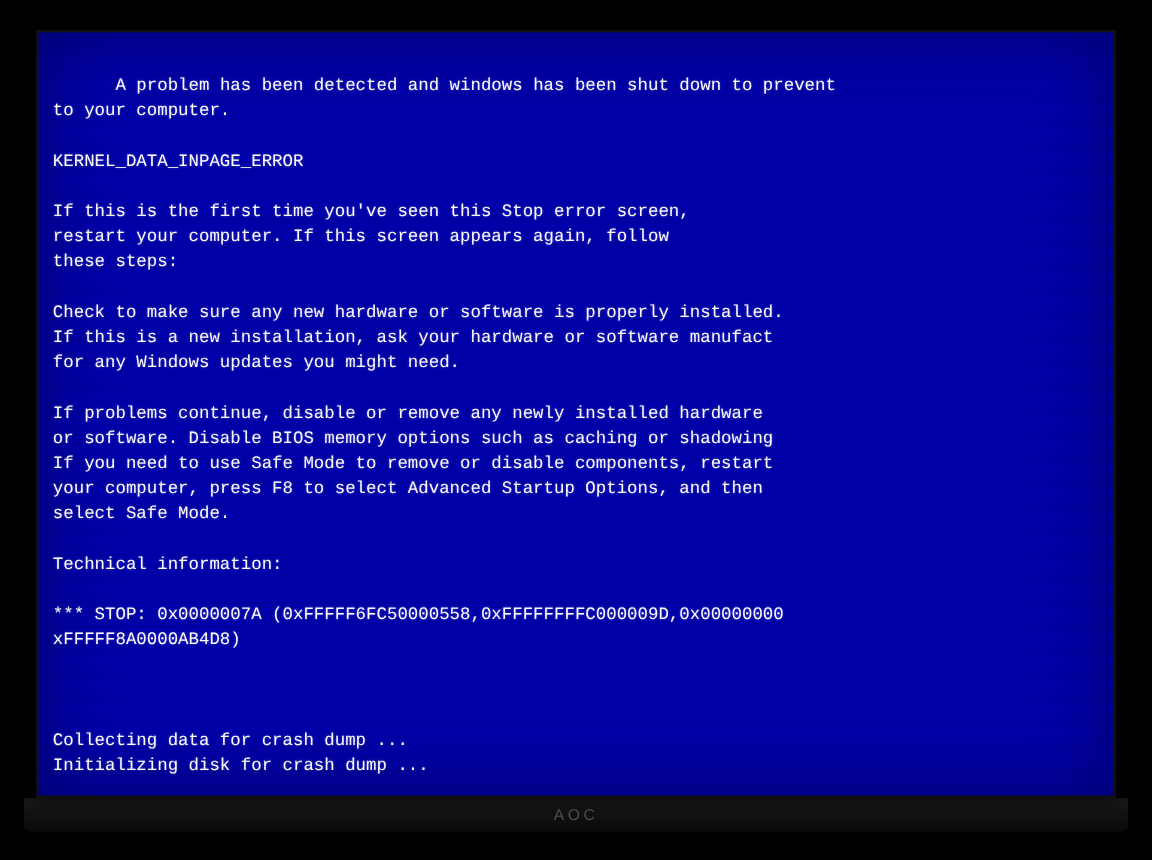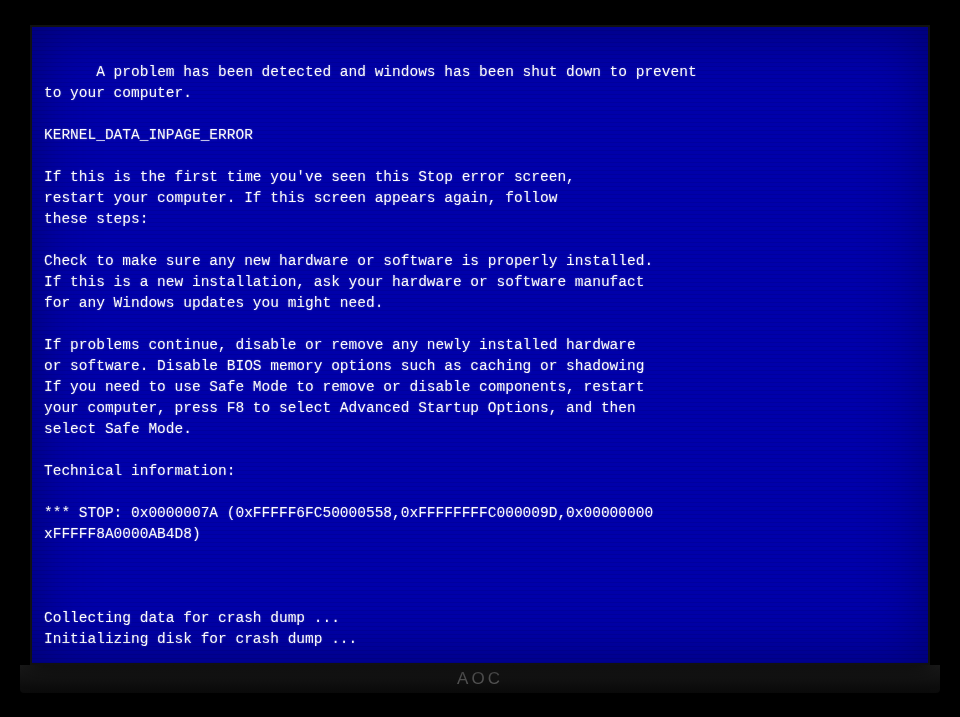--- a/index.html
+++ b/index.html
@@ -78,21 +78,21 @@
       background: linear-gradient(to bottom, #1a1a1a, #0a0a0a);
       border-radius: 0 0 4px 4px;
       display: flex;
       align-items: center;
       justify-content: center;
     }
 
     .monitor-brand {
       color: #555;
       font-family: Arial, sans-serif;
-      font-size: 17px;
+      font-size: 13px;
       letter-spacing: 3px;
       text-transform: uppercase;
     }
   </style>
 </head>
 <body>
 
 <div class="monitor">
   <div class="screen">
     <div class="bsod-content">

